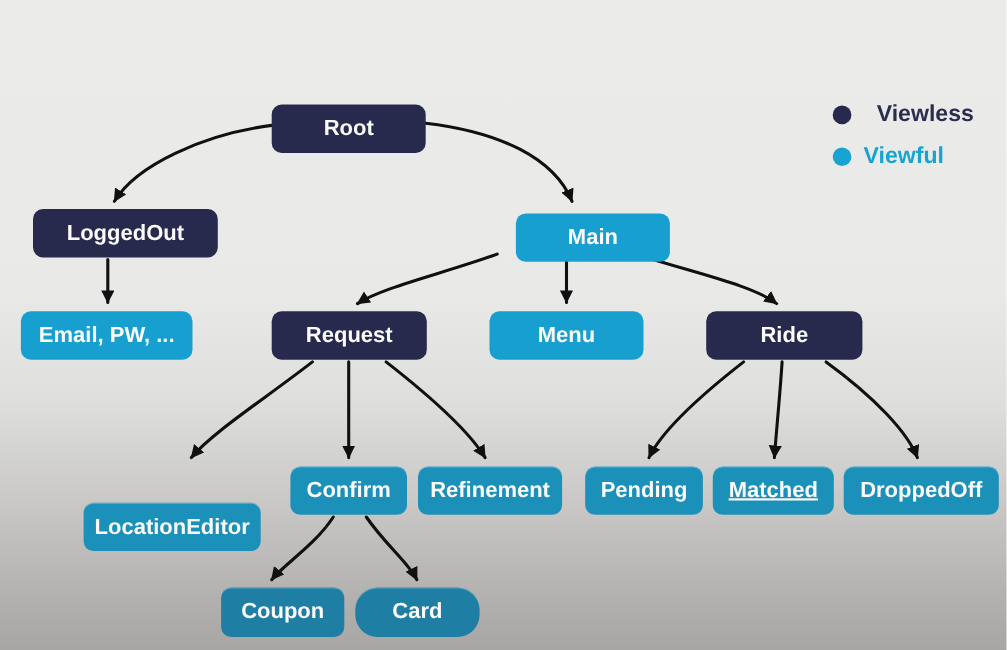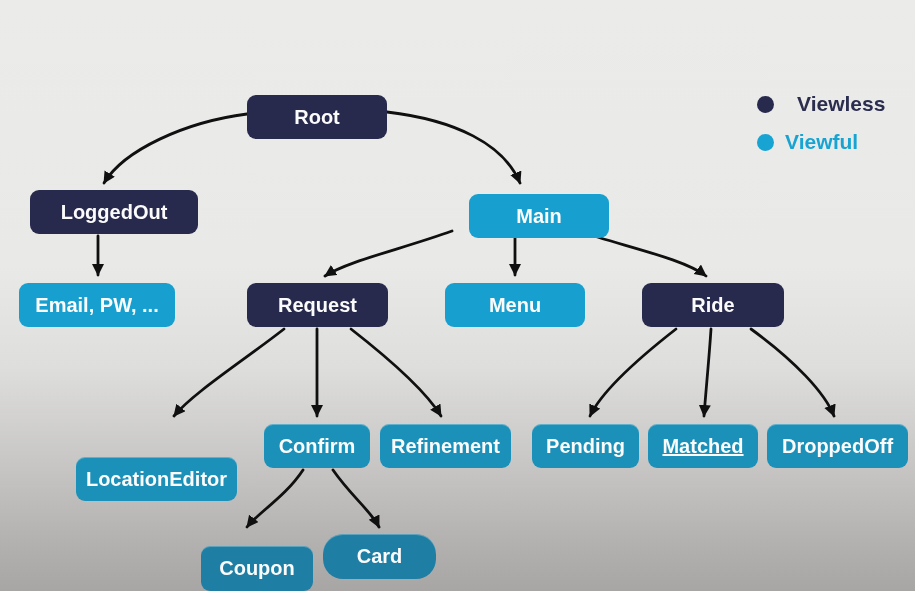--- a/index.html
+++ b/index.html
@@ -41,21 +41,21 @@
   .n-emailpw       { left:19px;  top:283px; width:156px; }
   .n-request       { left:247px; top:283px; width:141px; }
   .n-menu          { left:445px; top:283px; width:140px; }
   .n-ride          { left:642px; top:283px; width:142px; }
   .n-locationeditor{ left:76px;  top:424px; width:161px;margin-top:33px; }
   .n-confirm       { left:264px; top:424px; width:106px; }
   .n-refinement    { left:380px; top:424px; width:131px; }
   .n-pending       { left:532px; top:424px; width:107px; }
   .n-matched       { left:648px; top:424px; width:110px;text-decoration:underline; }
   .n-droppedoff    { left:767px; top:424px; width:141px; }
-  .n-coupon        { left:201px; top:534px; width:112px;margin-top:12px; }
+  .n-coupon        { left:201px; top:534px; width:112px; }
   .n-card          { left:323px; top:534px; width:113px;border-radius:20px; }
 </style>
 </head>
 <body>
 
 <div class="stage">
 
 
   <div class="legend">
     <div class="legend-row">

